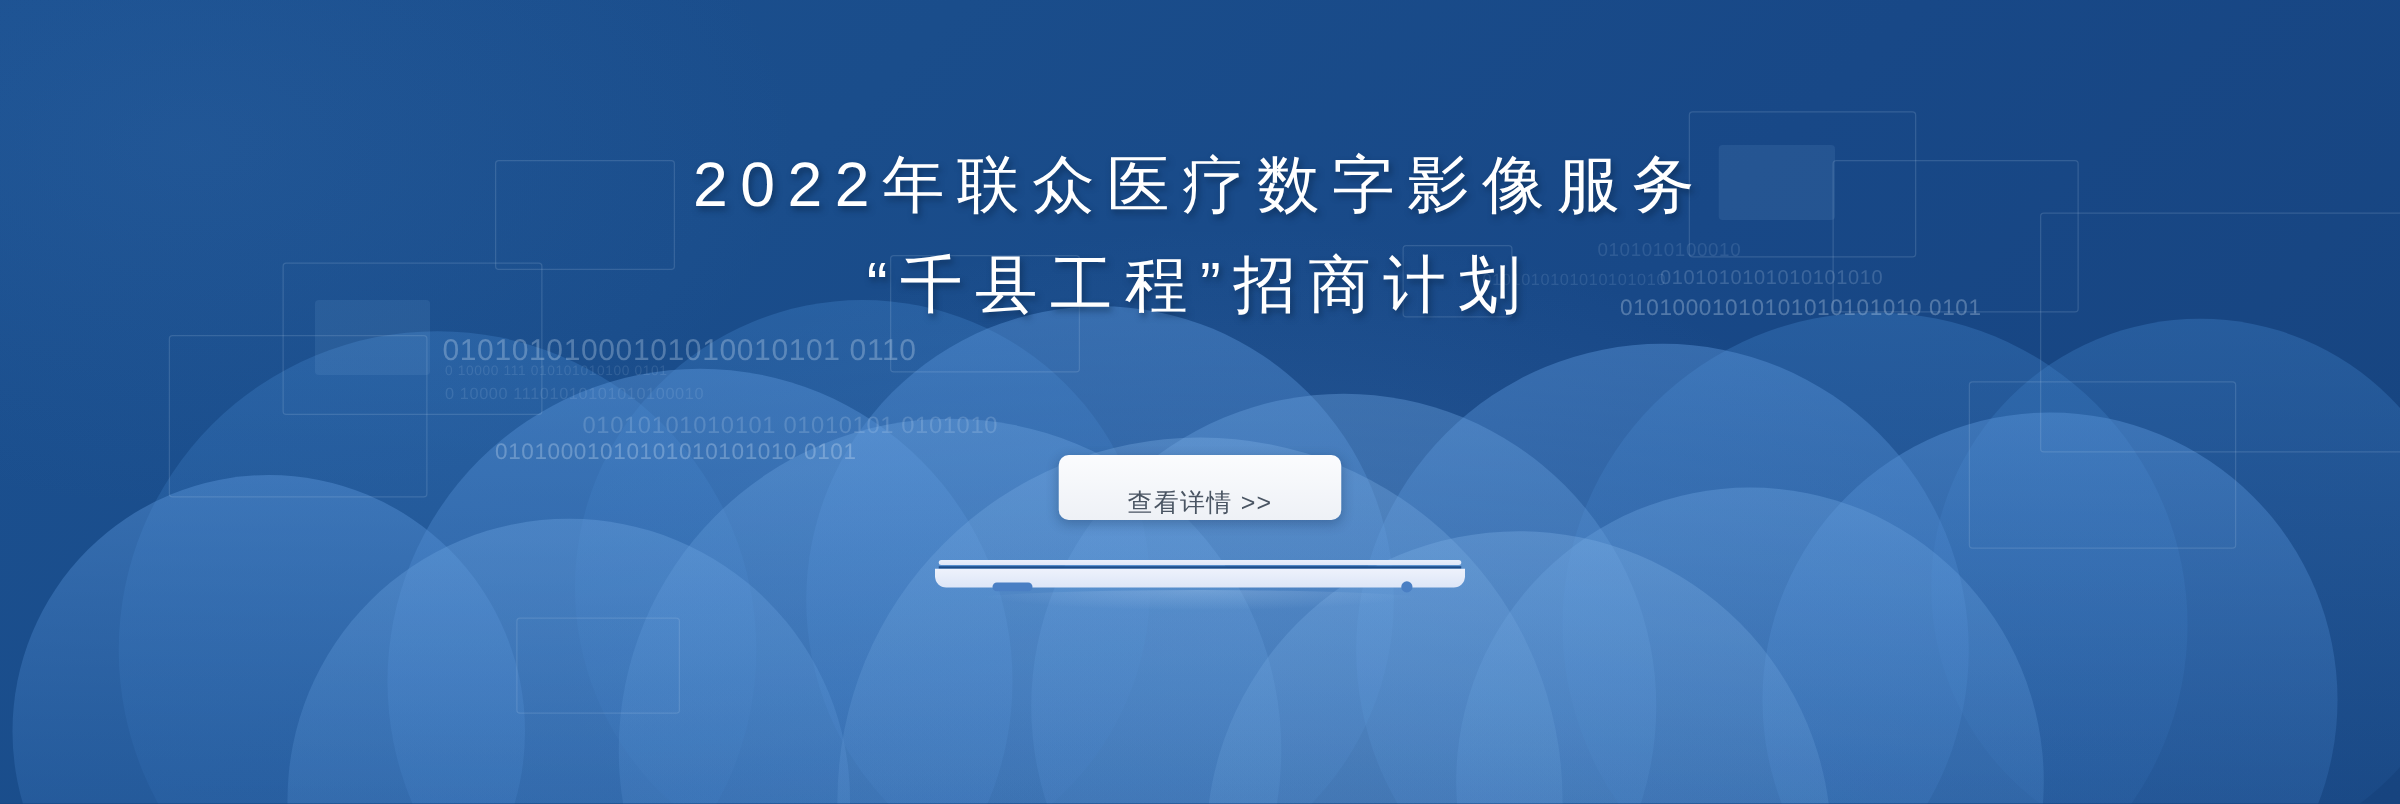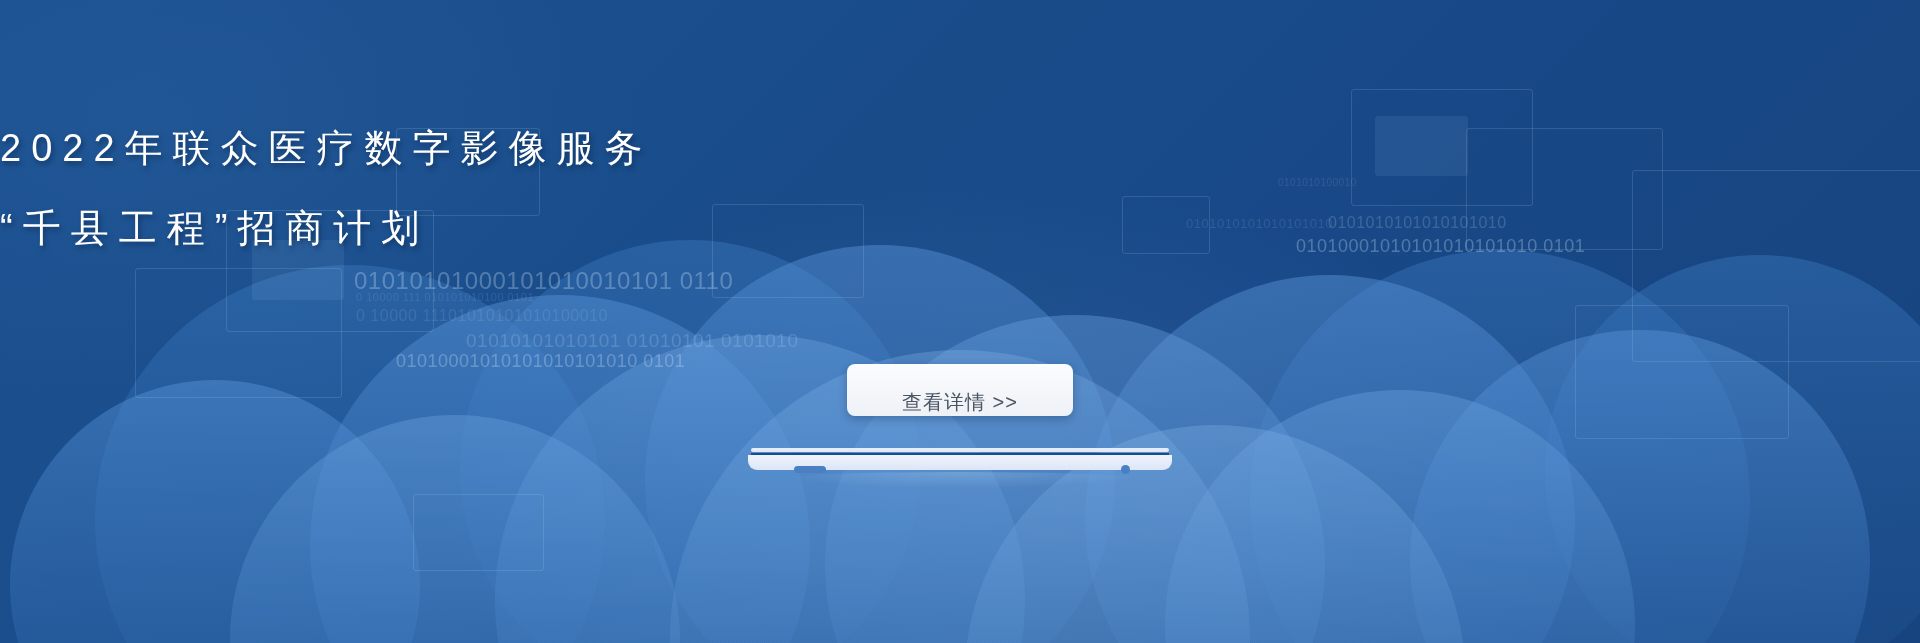--- a/index.html
+++ b/index.html
@@ -55,23 +55,23 @@
 
   
   .clouds { position: absolute; inset: 0; }
 
   
   .headline {
     position: absolute;
     left: 0;
     right: 0;
     top: 108px;
-    text-align: left;
+    text-align: center;
     color: #ffffff;
-    font-size: 38px;
+    font-size: 50px;
     line-height: 80px;
     letter-spacing: 10px;
     font-weight: 400;
     text-shadow: 2px 3px 5px rgba(8,34,68,0.55);
     white-space: nowrap;
   }
   .headline .line { display: block; }
 
   
   .cta {
@@ -222,27 +222,27 @@
   <div class="geo-fill" style="left:1375px; top:116px; width:93px; height:60px;"></div>
 
   <div class="geo" style="left:1632px; top:170px; width:300px; height:190px;"></div>
   <div class="geo" style="left:1575px; top:305px; width:212px; height:132px;"></div>
 
   <div class="geo" style="left:413px;  top:494px; width:129px; height:75px;"></div>
   <div class="geo" style="left:1122px; top:196px; width:86px; height:56px;"></div>
 
   <div class="binary b-strong" style="left:354px; top:267px; font-size:24px;">01010101000101010010101 0110</div>
   <div class="binary b-faint" style="left:356px; top:291px; font-size:11px;">0 10000 111                    010101010100     0101</div>
-  <div class="binary b-faint" style="left:356px; top:307px; font-size:16px;">0 10000 11101010101010100010</div>
+  <div class="binary b-faint" style="left:356px; top:307px; font-size:13px;">0 10000 11101010101010100010</div>
   <div class="binary" style="left:466px; top:330px; font-size:19px;">01010101010101 01010101 0101010</div>
   <div class="binary b-strong" style="left:396px; top:351px; font-size:18px;">01010001010101010101010        0101</div>
 
   <div class="binary" style="left:1328px; top:214px; font-size:16px;">0101010101010101010</div>
   <div class="binary b-strong" style="left:1296px; top:236px; font-size:18px;">01010001010101010101010        0101</div>
-  <div class="binary b-faint" style="left:1278px; top:177px; font-size:10px;">0101010100010</div>
+  <div class="binary b-faint" style="left:1278px; top:192px; font-size:15px;">0101010100010</div>
   <div class="binary b-faint" style="left:1186px; top:216px; font-size:13px;">0101010101010101010</div>
 
   <div class="headline">
     <span class="line">2022年联众医疗数字影像服务</span>
     <span class="line">“千县工程”招商计划</span>
   </div>
 
   <div class="cta">
     <span class="cta-label">查看详情 &gt;&gt;</span>
   </div>

